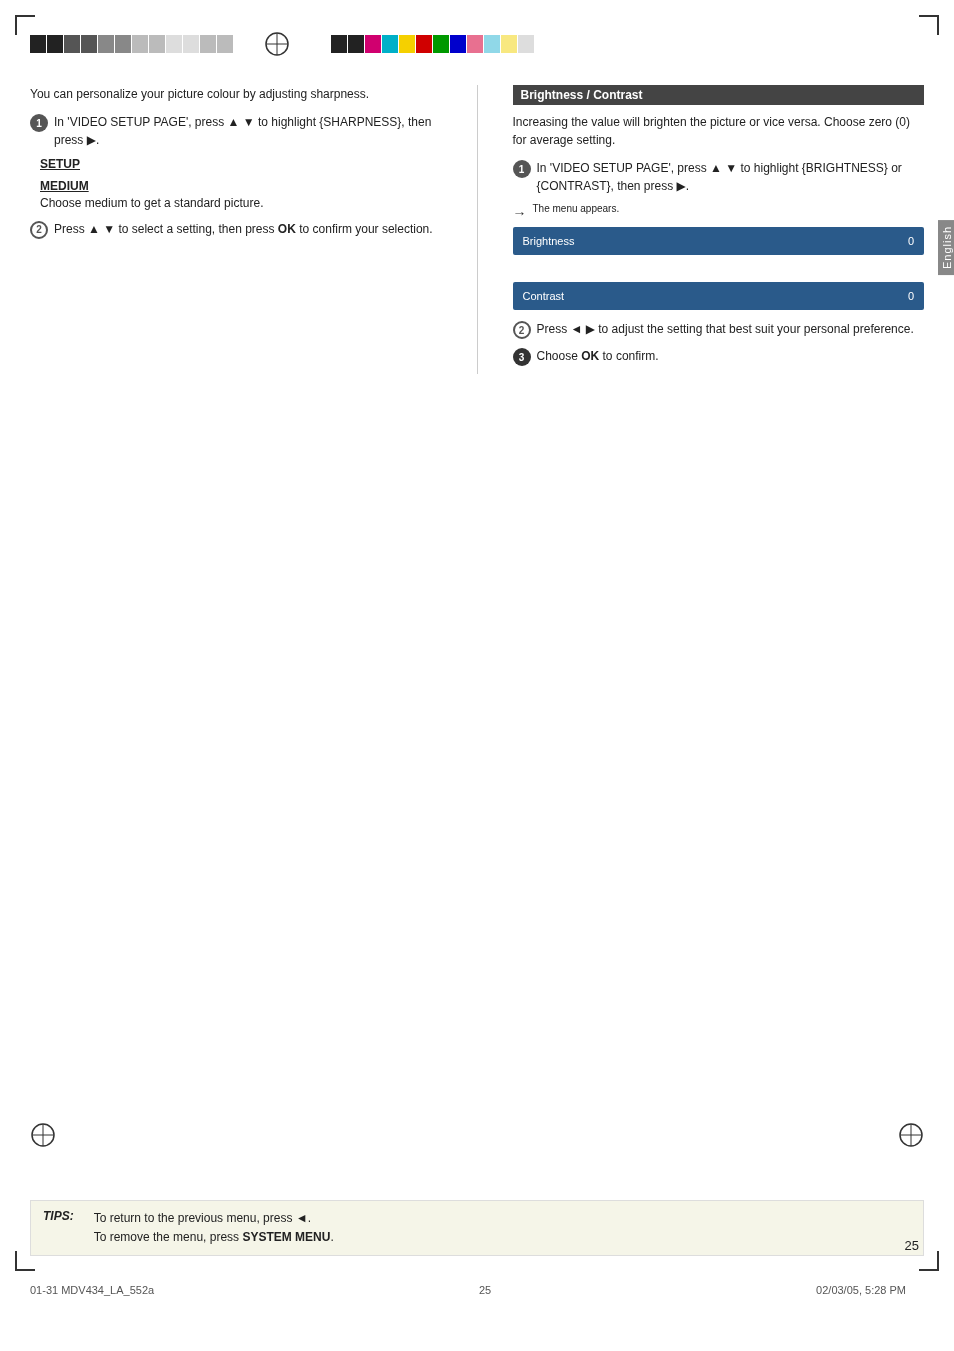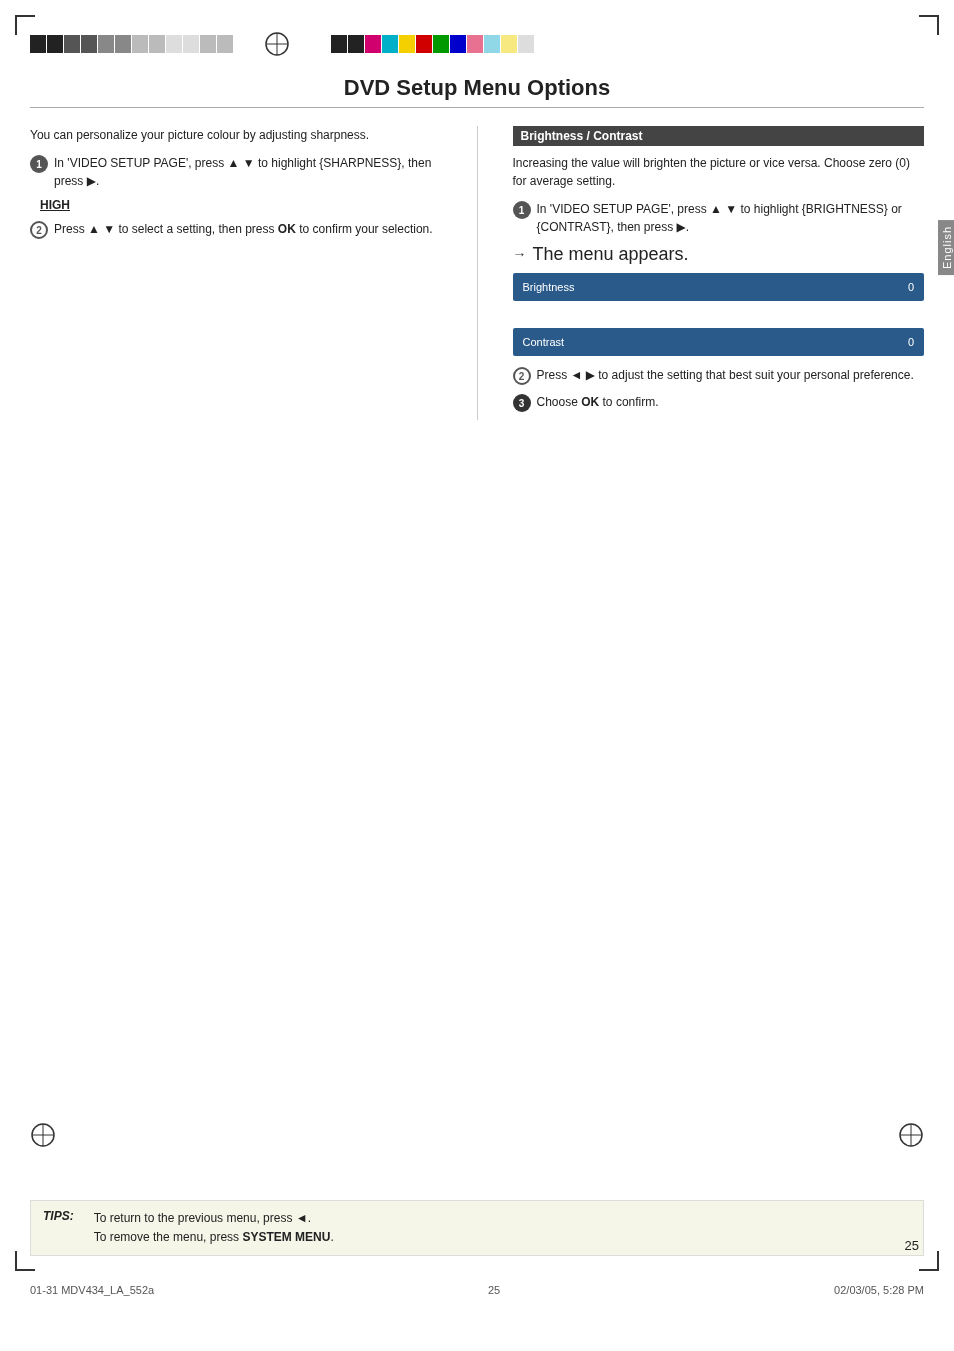--- a/index.html
+++ b/index.html
@@ -276,21 +276,21 @@
       bottom: 98px;
       right: 35px;
       font-size: 13px;
     }
 
     
     .bottom-bar {
       position: absolute;
       bottom: 55px;
       left: 30px;
-      right: 30px;
+      right: 48px;
       display: flex;
       align-items: center;
       justify-content: space-between;
       font-size: 11px;
       color: #555;
     }
 
     
     .col-divider {
       width: 1px;
@@ -347,37 +347,40 @@
     <div class="cb cb-ltcyan"></div>
     <div class="cb cb-ltyellow"></div>
     <div class="cb cb-white"></div>
   </div>
 </div>
 
 <div class="english-tab">English</div>
 
 <div class="main-content">
 
-  <div class="page-title">DVD Setup Menu Options</div>
 
   <div class="columns">
 
     <div class="col-left">
 
       <div class="section-text">You can personalize your picture colour by adjusting sharpness.</div>
 
       <div class="step">
         <div class="step-num">1</div>
         <div class="step-text">In 'VIDEO SETUP PAGE', press ▲ ▼ to highlight {SHARPNESS}, then press ▶.</div>
       </div>
 
       <div class="sub-option">
-        <div class="sub-option-title">HIGH</div>
-      </div>
-
+        <div class="sub-option-title">SETUP</div>
+      </div>
+
+      <div class="sub-option">
+        <div class="sub-option-title">MEDIUM</div>
+        <div class="sub-option-text">Choose medium to get a standard picture.</div>
+      </div>
 
       <div class="sub-option">
       </div>
 
       <div class="step">
         <div class="step-num-outline">2</div>
         <div class="step-text">
           <span>Press ▲ ▼ to select a setting, then press </span><span class="bold">OK</span><span> to confirm your selection.</span>
         </div>
       </div>
@@ -392,21 +395,21 @@
 
       <div class="step">
         <div class="step-num">1</div>
         <div class="step-text">
           <span>In 'VIDEO SETUP PAGE', press ▲ ▼ to highlight {BRIGHTNESS} or {CONTRAST}, then press ▶.</span>
         </div>
       </div>
 
       <div class="arrow-marker">
         <span class="arrow-right">→</span>
-        <span style="font-size:18px;">The menu appears.</span>
+        <span style="font-size:10px;">The menu appears.</span>
       </div>
 
       <div class="menu-mockup">
         <div class="menu-mockup-row">
           <span class="menu-label">Brightness</span>
           <span class="menu-value">0</span>
         </div>
       </div>
 
       <div class="menu-mockup" style="margin-top:27px;">

